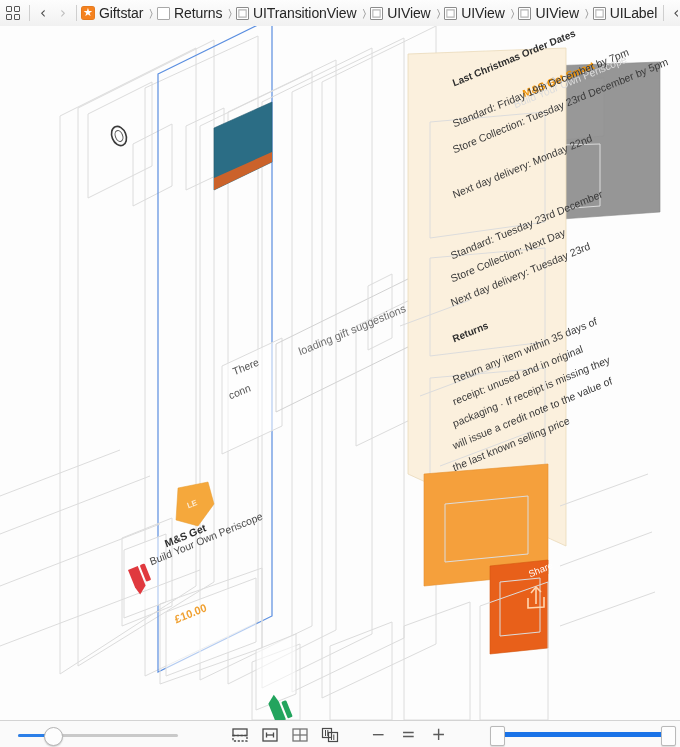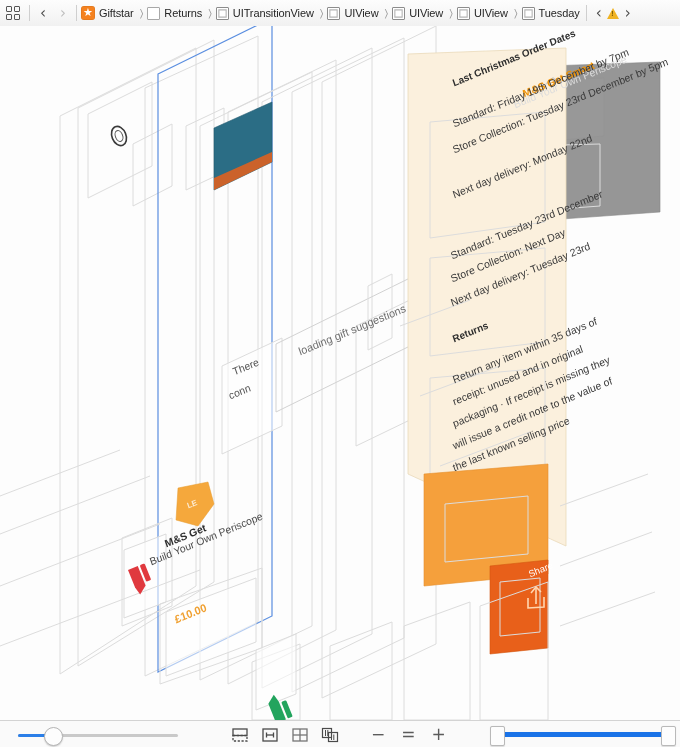--- a/index.html
+++ b/index.html
@@ -24,21 +24,21 @@
   .grid4{display:grid;grid-template-columns:6px 6px;grid-template-rows:6px 6px;gap:2px;}
   .grid4 i{display:block;border:1.4px solid #555;border-radius:1px;}
   .jb-sep{width:1px;height:16px;background:#cfcfcf;flex:0 0 auto;margin:0 3px;}
   .jb-arrow{
     width:20px;text-align:center;font-size:15px;line-height:1;
     flex:0 0 auto;font-family:"DejaVu Sans",sans-serif;
   }
   .jb-arrow.back{color:#4a4a4a;}
   .jb-arrow.fwd{color:#bdbdbd;}
   .crumb{display:flex;align-items:center;flex:0 0 auto;padding:0 1px;}
-  .crumb .lbl{margin-left:4px;font-size:11px;color:#262626;letter-spacing:-0.1px;}
+  .crumb .lbl{margin-left:4px;font-size:14px;color:#262626;letter-spacing:-0.1px;}
   .chev{
     color:#9a9a9a;font-size:11px;margin:0 3px 0 5px;flex:0 0 auto;
     font-family:"DejaVu Sans",sans-serif;
   }
   .app-ico{
     width:14px;height:14px;border-radius:3px;background:#f5821f;
     position:relative;flex:0 0 auto;box-shadow:inset 0 0 0 0.5px rgba(0,0,0,.12);
   }
   .app-ico .star{
     position:absolute;left:50%;top:50%;transform:translate(-50%,-52%);
@@ -162,21 +162,21 @@
     <span class="chev">〉</span>
 
     <div class="crumb">
       <span class="view-ico inner"></span>
       <span class="lbl">UIView</span>
     </div>
     <span class="chev">〉</span>
 
     <div class="crumb">
       <span class="view-ico inner"></span>
-      <span class="lbl">Tuesday</span>
+      <span class="lbl">UILabel</span>
     </div>
 
     <div class="jb-sep" style="margin-left:5px;"></div>
     <div class="jb-right">
       <div class="jb-arrow back" style="width:14px;">‹</div>
       <div class="warn-tri" style="margin:0 3px 0 1px;"></div>
       <div class="jb-arrow" style="width:12px;color:#4a4a4a;">›</div>
     </div>
   </div>
 

